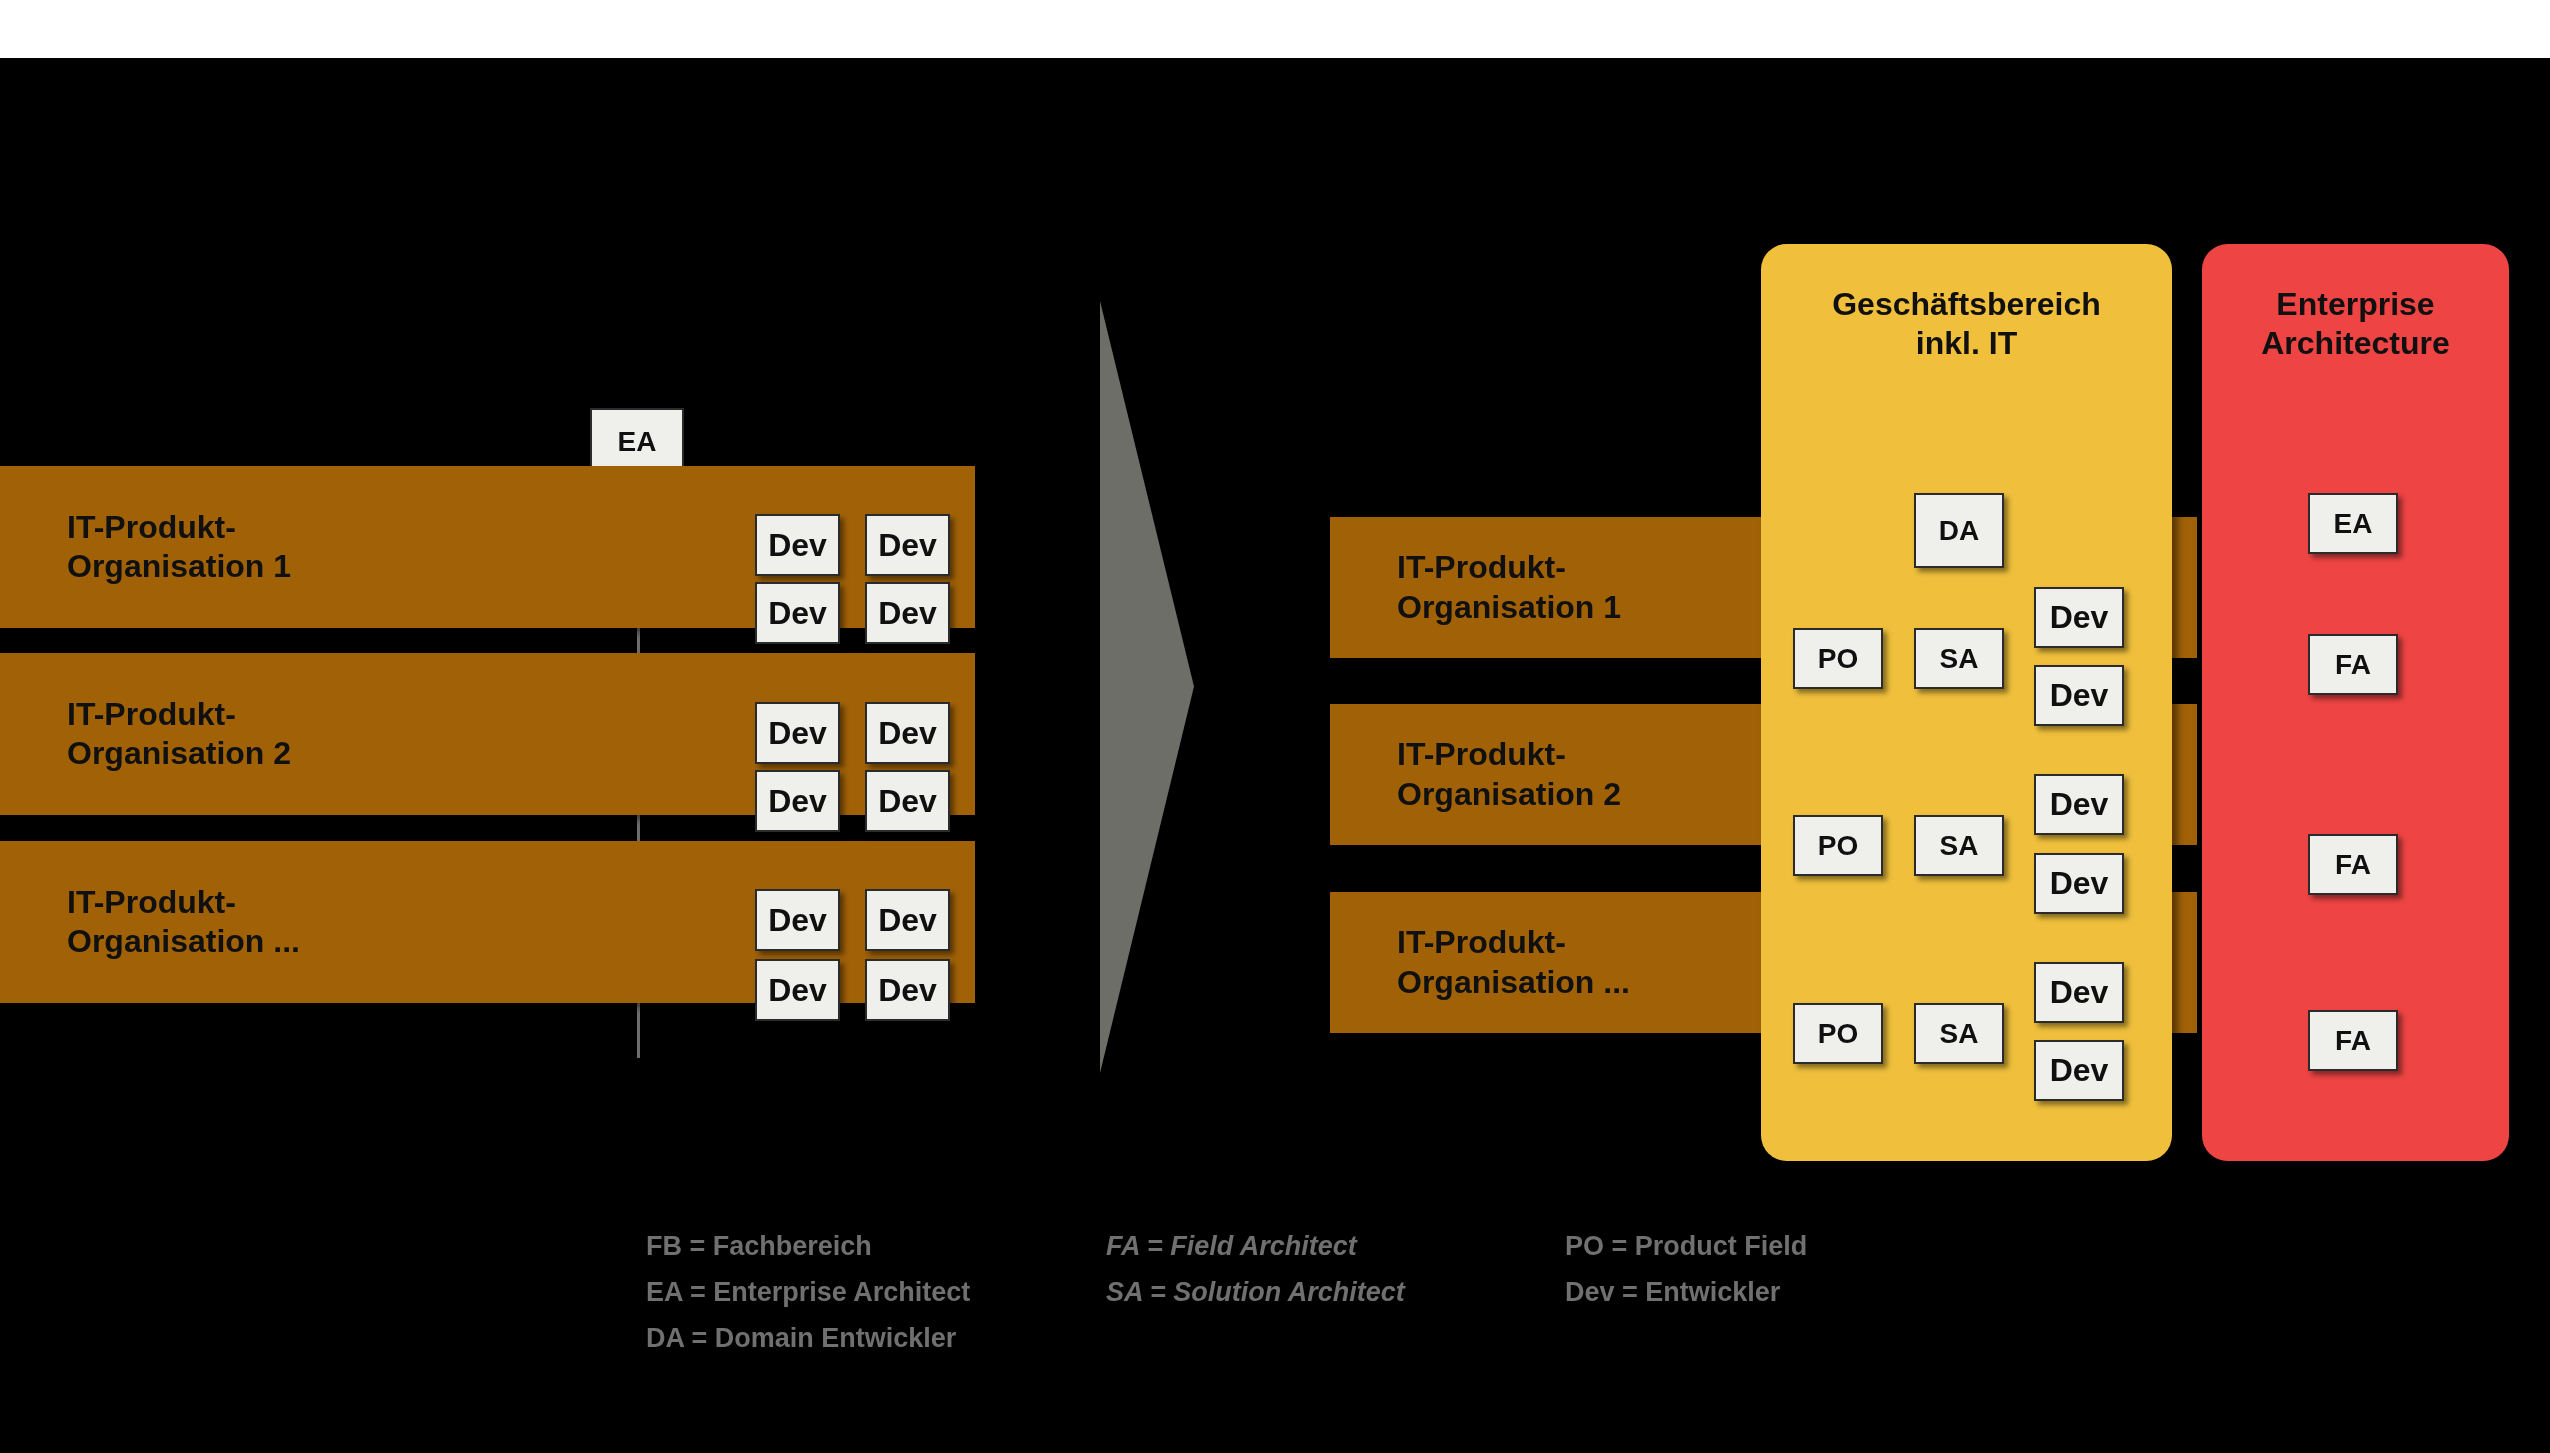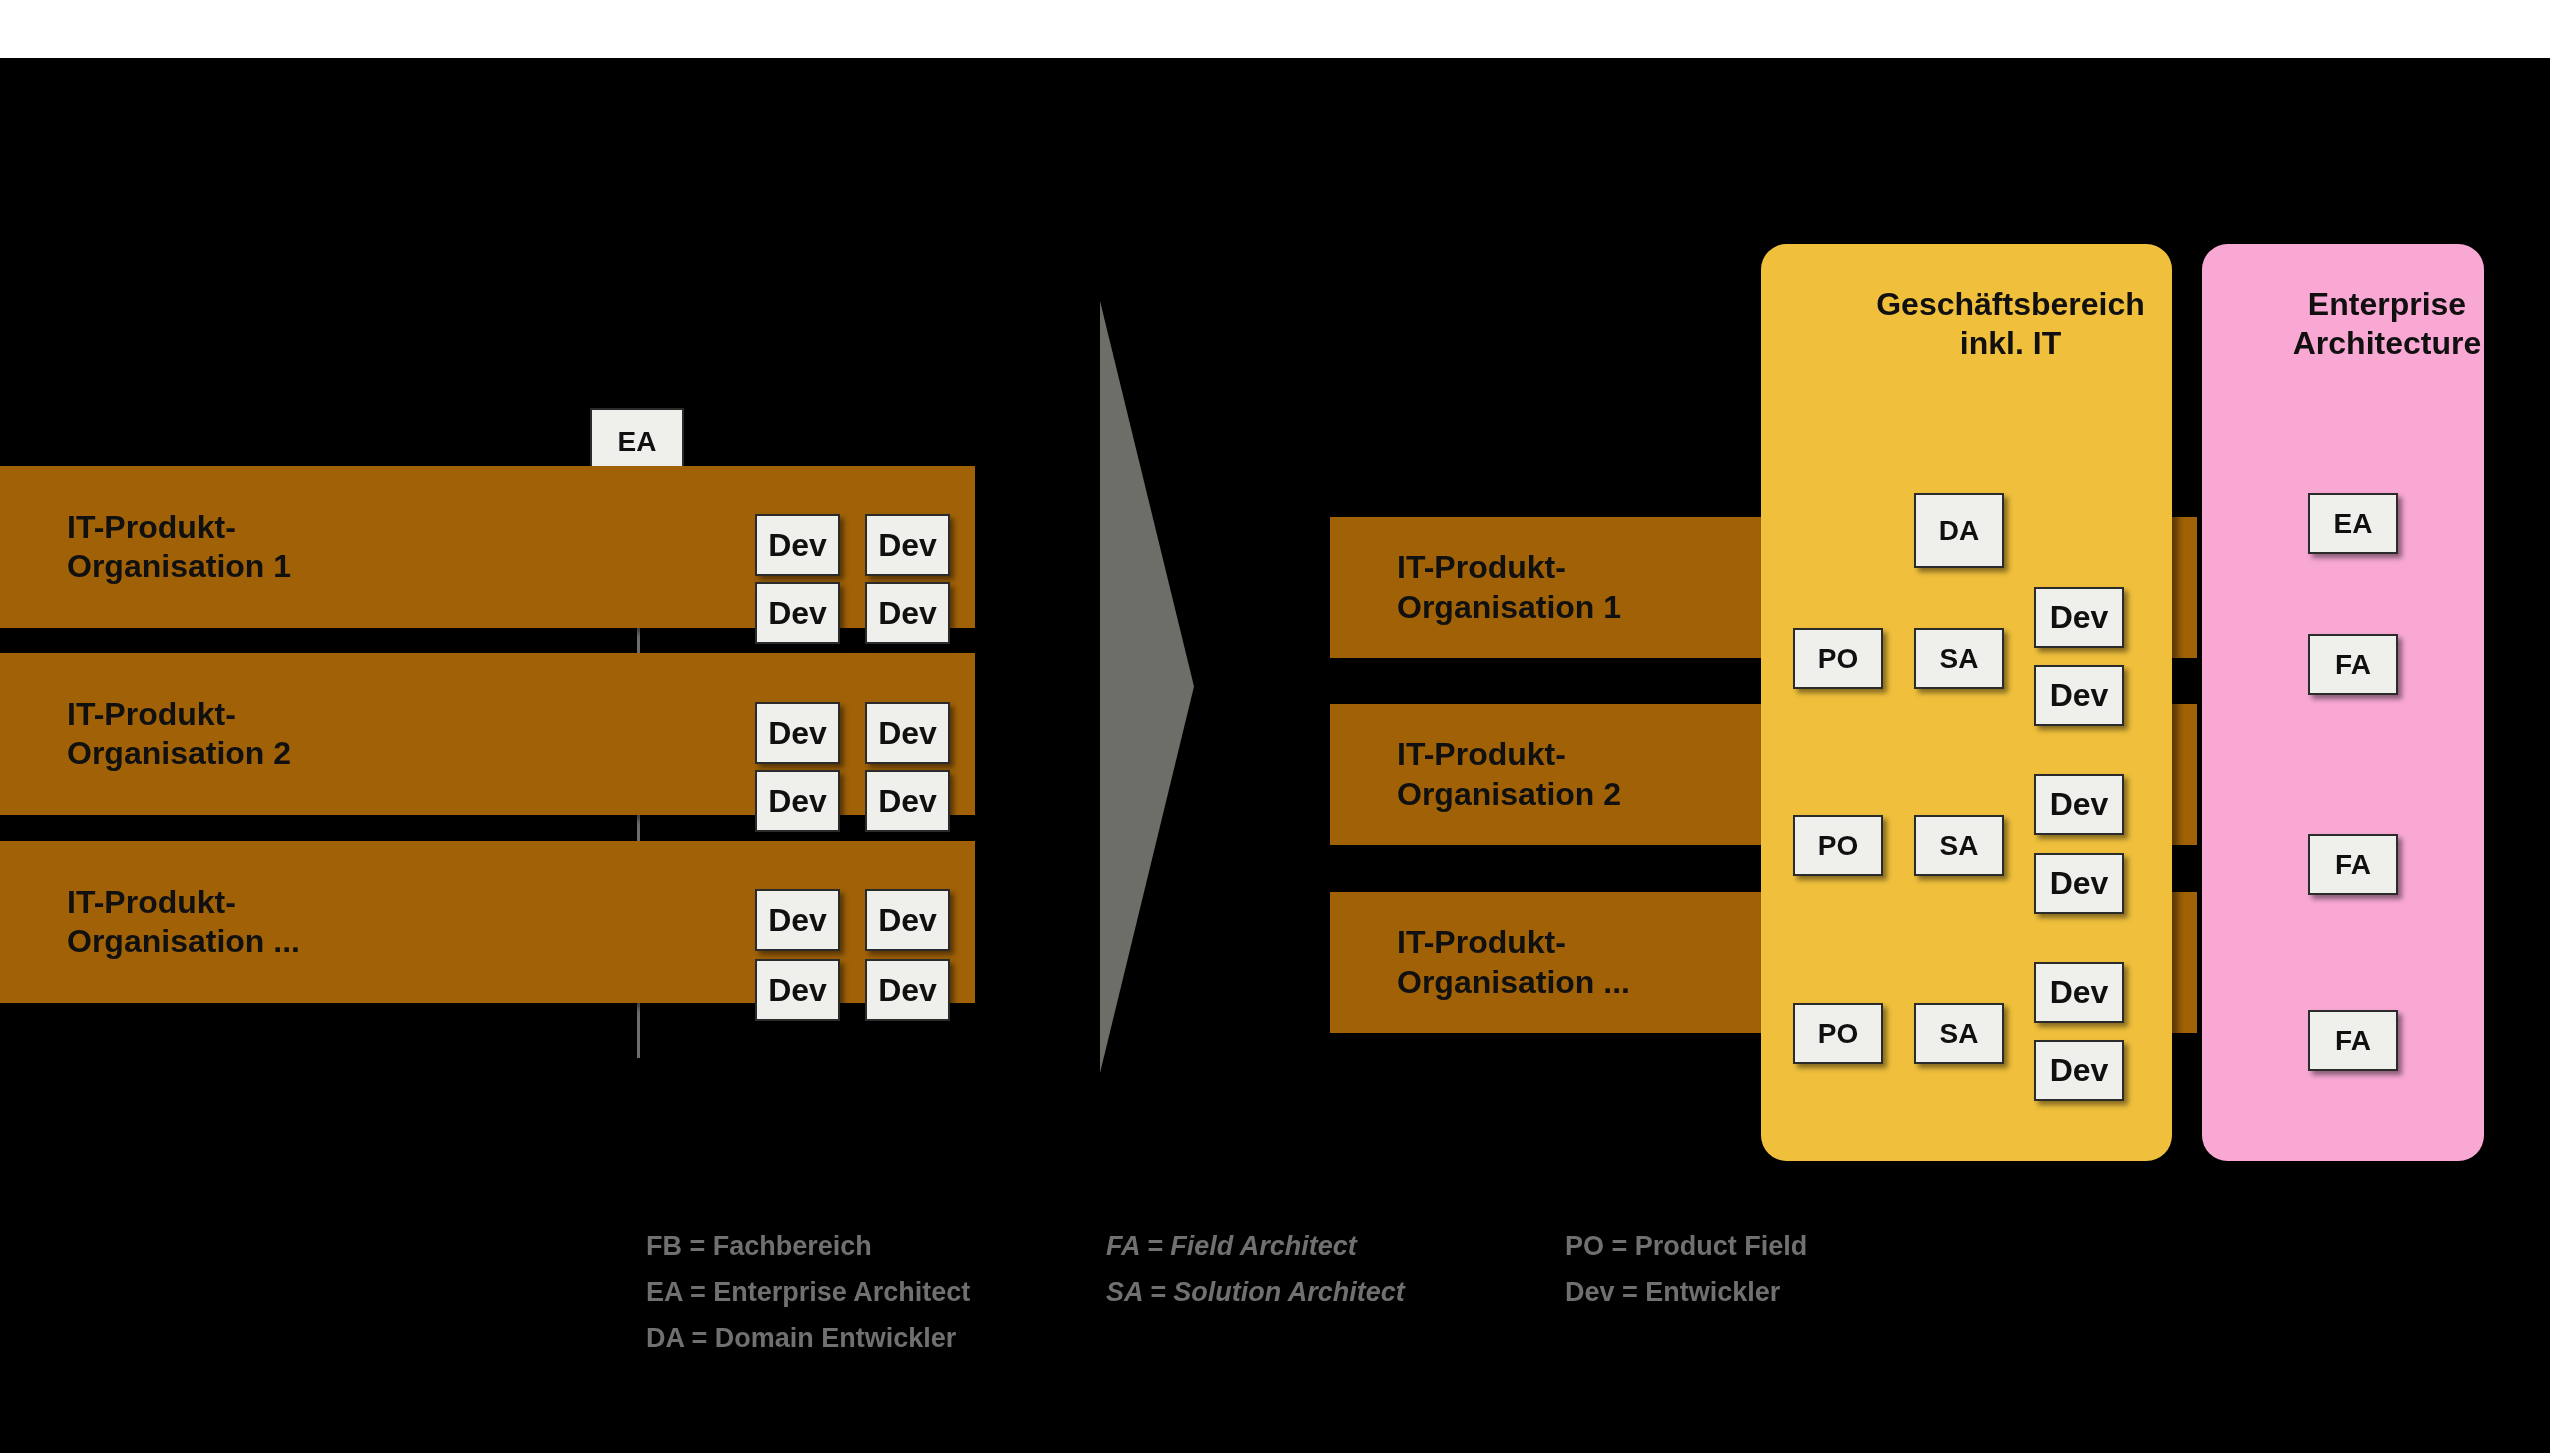--- a/index.html
+++ b/index.html
@@ -105,21 +105,20 @@
     box-shadow: 5.1px 5.1px 7.7px rgba(0,0,0,0.45);
   }
   .panel-title {
     position: absolute;
     width: 100%;
     text-align: center;
     font-weight: bold;
     font-size: 32px;
     line-height: 1.22;
     color: #101010;
-    padding-left: 44px;
   }
 
   
   .legend {
     position: absolute;
     color: #707070;
     font-weight: bold;
     font-size: 27px;
     line-height: 1.0;
     white-space: nowrap;
@@ -221,21 +220,21 @@
   <div class="role-box" style="left:1793px; top:757px; width:90px; height:61px;">PO</div>
   <div class="role-box" style="left:1914px; top:757px; width:90px; height:61px;">SA</div>
   <div class="dev-box" style="left:2034px; top:716px; width:90px; height:61px;">Dev</div>
   <div class="dev-box" style="left:2034px; top:795px; width:90px; height:61px;">Dev</div>
 
   <div class="role-box" style="left:1793px; top:945px; width:90px; height:61px;">PO</div>
   <div class="role-box" style="left:1914px; top:945px; width:90px; height:61px;">SA</div>
   <div class="dev-box" style="left:2034px; top:904px; width:90px; height:61px;">Dev</div>
   <div class="dev-box" style="left:2034px; top:982px; width:90px; height:61px;">Dev</div>
 
-  <div class="panel" style="left:2202px; top:186px; width:282px; height:917px; background:#f9a8d4;">
+  <div class="panel" style="left:2202px; top:186px; width:307px; height:917px; background:#ef4444;">
     <div class="panel-title" style="top:41px;">
       <span>Enterprise</span><br>
       <span>Architecture</span>
     </div>
   </div>
 
   <div class="role-box" style="left:2308px; top:435px; width:90px; height:61px;">EA</div>
   <div class="role-box" style="left:2308px; top:576px; width:90px; height:61px;">FA</div>
   <div class="role-box" style="left:2308px; top:776px; width:90px; height:61px;">FA</div>
   <div class="role-box" style="left:2308px; top:952px; width:90px; height:61px;">FA</div>

